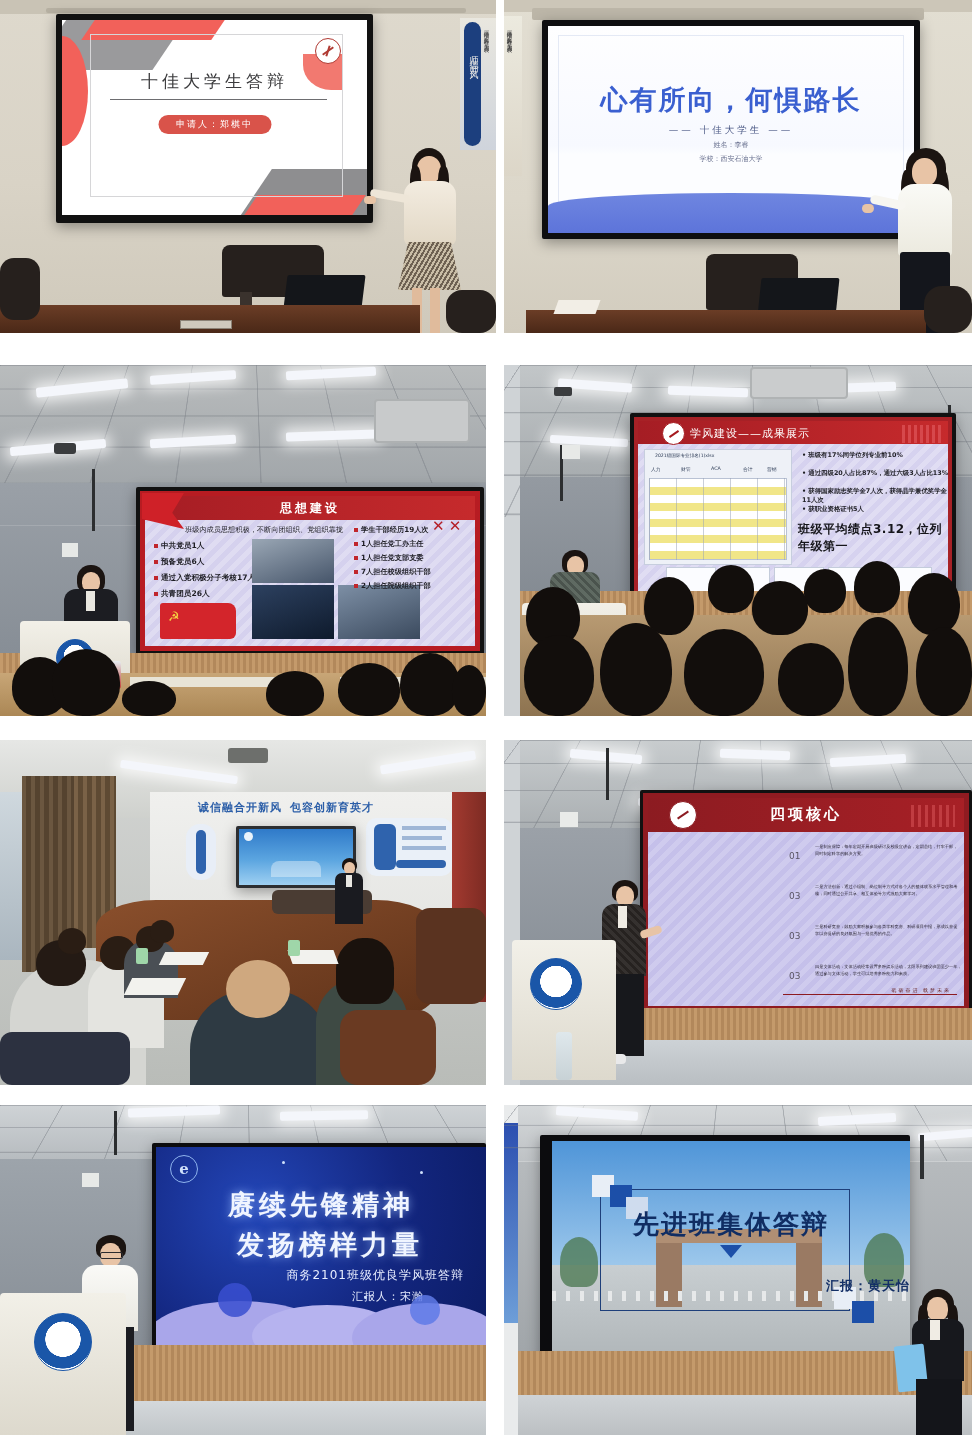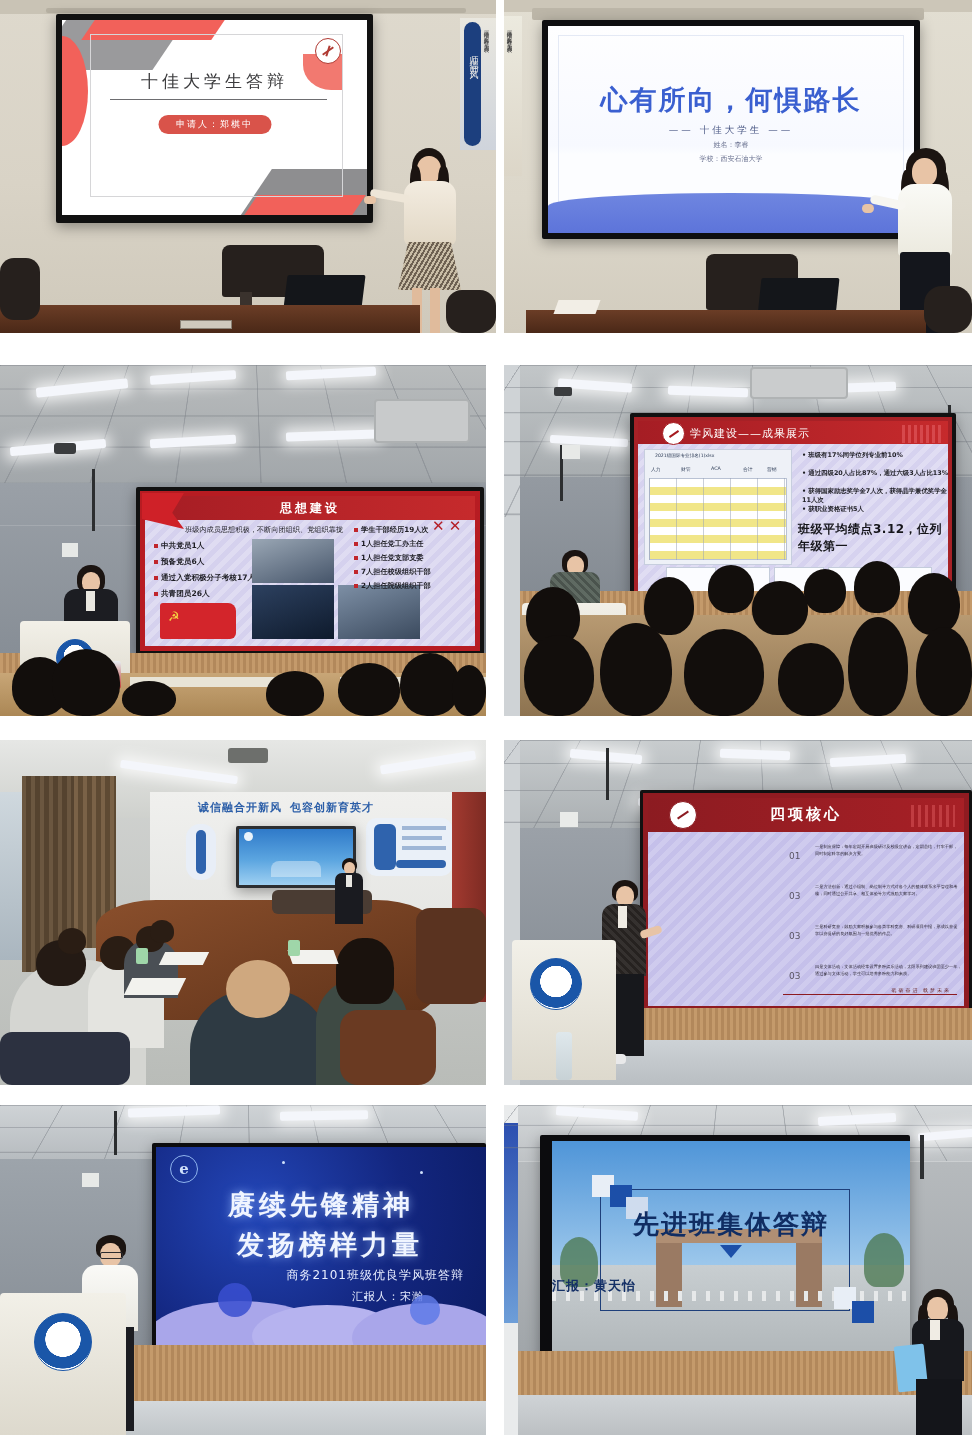--- a/index.html
+++ b/index.html
@@ -545,21 +545,21 @@
         <div style="position:absolute;left:48px;top:48px;right:60px;bottom:60px;border:1px solid #1e3f7a;"></div>
 
         <div style="position:absolute;left:40px;top:34px;width:22px;height:22px;background:#e8eef6;"></div>
         <div style="position:absolute;left:58px;top:44px;width:22px;height:22px;background:#1c4fa8;"></div>
         <div style="position:absolute;left:74px;top:56px;width:22px;height:22px;background:#cfdcee;"></div>
         <div style="position:absolute;right:54px;bottom:62px;width:22px;height:22px;background:#e8eef6;"></div>
         <div style="position:absolute;right:36px;bottom:48px;width:22px;height:22px;background:#1c4fa8;"></div>
 
         <div class="cn" style="position:absolute;left:0;right:0;top:66px;text-align:center;font-size:26px;font-weight:bold;color:#102d63;letter-spacing:2px;">先进班集体答辩</div>
         <div style="position:absolute;left:50%;top:104px;transform:translateX(-50%);width:0;height:0;border-left:11px solid transparent;border-right:11px solid transparent;border-top:13px solid #1c4fa8;"></div>
-        <div class="cn" style="position:absolute;left:0;right:0;top:136px;text-align:left;font-size:13px;font-weight:bold;color:#132f66;letter-spacing:1px;">汇报：黄天怡</div>
+        <div class="cn" style="position:absolute;left:0;right:0;top:136px;text-align:right;font-size:13px;font-weight:bold;color:#132f66;letter-spacing:1px;">汇报：黄天怡</div>
         <div style="position:absolute;right:10px;bottom:6px;width:50px;height:10px;background:rgba(40,70,130,.55);"></div>
       </div>
       <div class="woodwall" style="left:14px;top:246px;width:454px;height:46px;"></div>
       <div style="position:absolute;left:14px;top:290px;width:454px;height:40px;background:linear-gradient(180deg,#cfd3d6,#bcc0c3);"></div>
 
       <div class="person" style="left:404px;top:184px;width:62px;height:146px;">
         <div class="hair" style="left:14px;top:0;width:32px;height:30px;border-radius:50% 50% 36% 36%;"></div>
         <div class="head" style="left:19px;top:8px;width:21px;height:24px;"></div>
         <div class="hair" style="left:10px;top:16px;width:10px;height:30px;border-radius:40%;"></div>
         <div class="hair" style="left:40px;top:16px;width:10px;height:30px;border-radius:40%;"></div>

